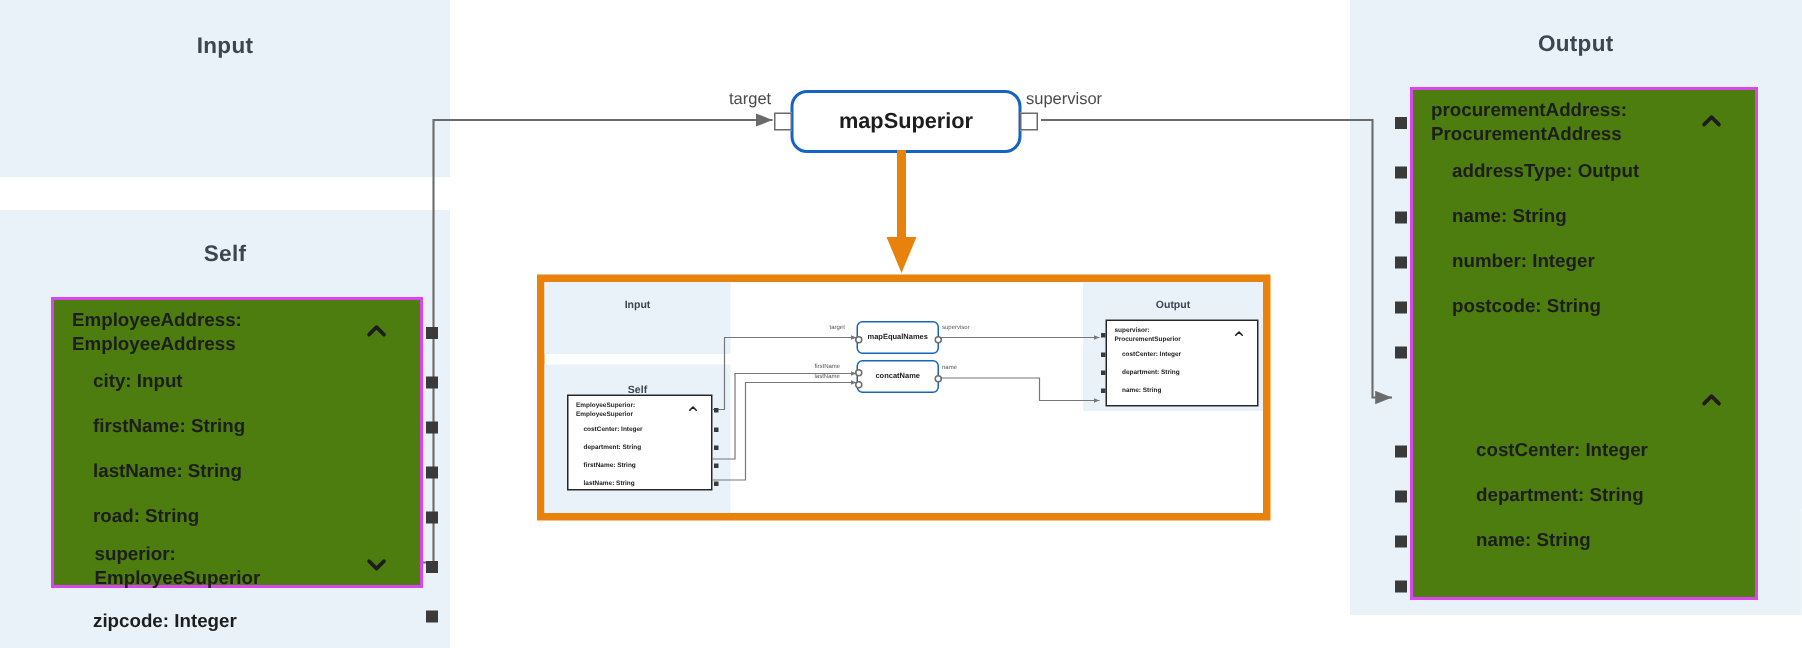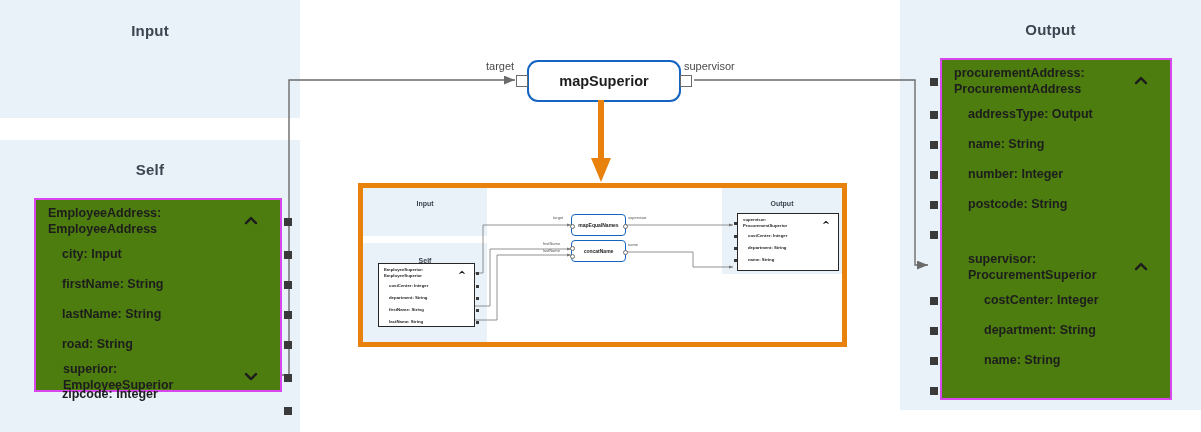--- a/index.html
+++ b/index.html
@@ -163,21 +163,21 @@
       <div class="field lvl1" style="top: 160px; height: 36px; padding-left: 27px;">
         <span class="txt">superior:
 EmployeeSuperior</span>
         <span class="chev">
           <svg viewBox="0 0 14 11" width="14" height="11.200000000000001">
             <path d="M2,3 L7,8 L12,3" fill="none" stroke="#1d1d1d" stroke-width="2.4" stroke-linecap="round" stroke-linejoin="round"></path>
           </svg>
         </span>
       </div>
       <span class="port right" style="top: 207px;"></span>
-      <div class="field lvl1" style="top: 180px; height: 30px;">
+      <div class="field lvl1" style="top: 200px; height: 30px;">
         <span class="txt">zipcode: Integer</span>
       </div>
     </div>
 
   <div class="schema" id="output-box" style="left:940px;top:58px;width:232px;height:342px;">
       <span class="port left" style="top: 18px;"></span>
       <div class="field lvl0" style="top: 4px; height: 36px;">
         <span class="txt">procurementAddress:
 ProcurementAddress</span>
         <span class="chev">
@@ -197,22 +197,20 @@
       <span class="port left" style="top: 111px;"></span>
       <div class="field lvl1" style="top: 100px; height: 30px;">
         <span class="txt">number: Integer</span>
       </div>
       <span class="port left" style="top: 141px;"></span>
       <div class="field lvl1" style="top: 130px; height: 30px;">
         <span class="txt">postcode: String</span>
       </div>
       <span class="port left" style="top: 171px;"></span>
       <div class="field lvl1" style="top: 190px; height: 36px;">
-        <span class="txt">supervisor:
-ProcurementSuperior</span>
         <span class="chev">
           <svg viewBox="0 0 14 11" width="14" height="11.200000000000001">
             <path d="M2,8 L7,3 L12,8" fill="none" stroke="#1d1d1d" stroke-width="2.4" stroke-linecap="round" stroke-linejoin="round"></path>
           </svg>
         </span>
       </div>
       <span class="port left" style="top: 237px;"></span>
       <div class="field lvl2" style="top: 226px; height: 30px;">
         <span class="txt">costCenter: Integer</span>
       </div>

